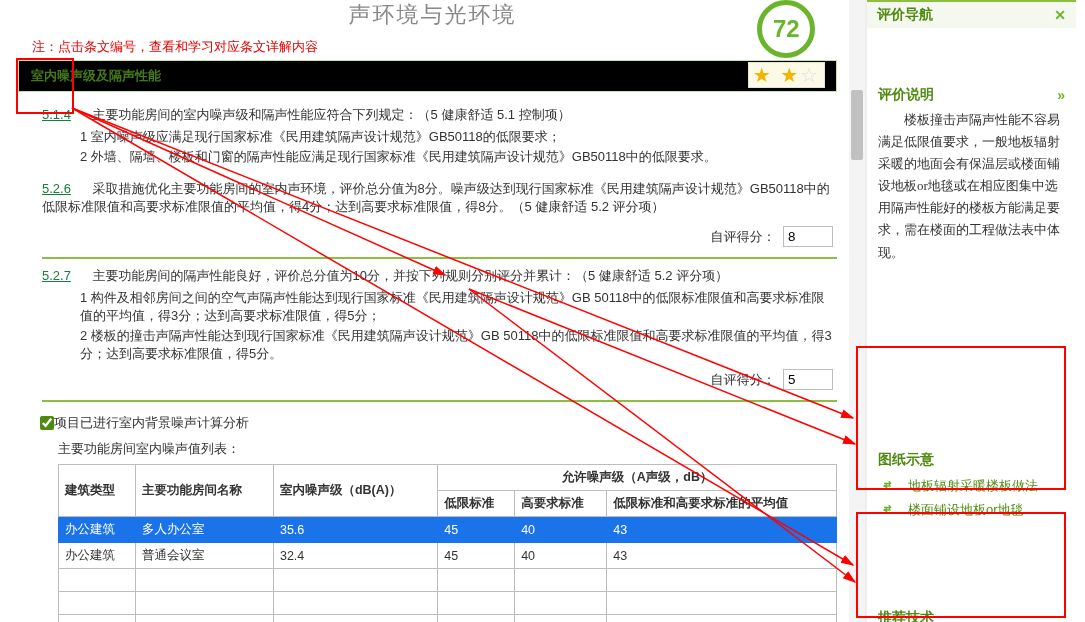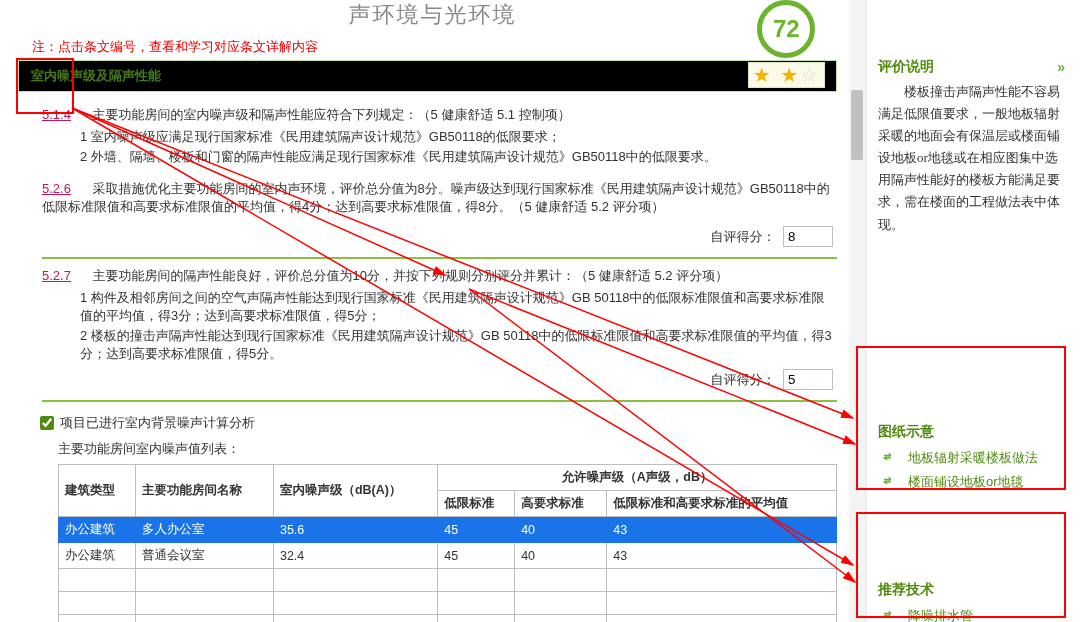--- a/index.html
+++ b/index.html
@@ -7,26 +7,26 @@
   .viewport { display: flex; width: 1076px; height: 622px; }
   .main { flex: 1; position: relative; overflow: hidden; border-right: 1px solid #eee; }
   .scroll { position: absolute; top: -2px; left: 0; right: 0; }
   .scrollbars { position: absolute; right: 0; top: 0; width: 16px; height: 622px; background: #f4f4f4; }
   .scrollbars .thumb { position: absolute; left: 2px; right: 2px; top: 90px; height: 70px; background: #c1c1c1; border-radius: 2px; }
   .page-title { text-align: center; font-size: 22px; color: #888; letter-spacing: 2px; padding: 2px 0 8px; }
   .note-line { color: #e60000; font-size: 13px; padding: 0 0 4px 32px; }
   .section-hdr { background: #000000; color: #457a1a; font-weight: bold; padding: 6px 12px; margin: 0 28px 6px 18px; border: 1px solid #c2e0a7; }
   .content { padding: 4px 28px 0 42px; }
   .clause { font-size: 13px; margin: 4px 0; }
-  .clause-no { color: #be185d; text-decoration: underline; margin-right: 18px; }
+  .clause-no { color: #15803d; text-decoration: underline; margin-right: 18px; }
   .sub { margin-left: 38px; margin-top: 2px; }
   .score-row { text-align: right; padding: 6px 4px 10px; border-bottom: 2px solid #8cbf3f; margin-bottom: 8px; }
   .score-row label { margin-right: 4px; }
   .score-input { width: 50px; border: 1px solid #bdbdbd; padding: 2px 4px; }
-  .chk-row { display: flex; align-items: center; gap: 6px; padding: 4px 0 6px; margin-left: -2px; }
+  .chk-row { display: flex; align-items: center; padding: 4px 0 6px; margin-left: -2px; }
   .chk-row input { width: 14px; height: 14px; accent-color: #4f8a10; }
   .table-wrap { padding-left: 16px; }
   .table-title { margin: 2px 0 6px; }
   table.noise { width: 100%; border-collapse: collapse; }
   table.noise th, table.noise td { border: 1px solid #bdbdbd; padding: 4px 6px; font-size: 12.5px; text-align: left; }
   table.noise th { font-weight: 600; }
   table.noise tr.sel td { background: #1a73e8; color: #fff; border-color: #1a73e8; }
   
   .score-badge { position: absolute; right: 40px; top: 0; text-align: center; }
   .circle { width: 58px; height: 58px; border-radius: 50%; border: 5px solid #6bb52c; color: #6bb52c; font-size: 24px; font-weight: bold; display: flex; align-items: center; justify-content: center; margin: 0 auto; background: #fff; }
@@ -163,20 +163,24 @@
         <span>★ ★</span><span class="dim">☆</span>
       </div>
     </div>
 
     <div class="scrollbars">
       <div class="thumb"></div>
     </div>
   </div>
 
   <div class="side">
+    <div class="side-hdr top">
+      <span>评价导航</span>
+      <span class="close-icon">✕</span>
+    </div>
     <div class="side-box">
       <div class="side-hdr">
         <span>评价说明</span>
         <span class="expander">»</span>
       </div>
       <div class="side-text">楼板撞击声隔声性能不容易满足低限值要求，一般地板辐射采暖的地面会有保温层或楼面铺设地板or地毯或在相应图集中选用隔声性能好的楼板方能满足要求，需在楼面的工程做法表中体现。</div>
     </div>
 
     <div style="height:120px"></div>
 

